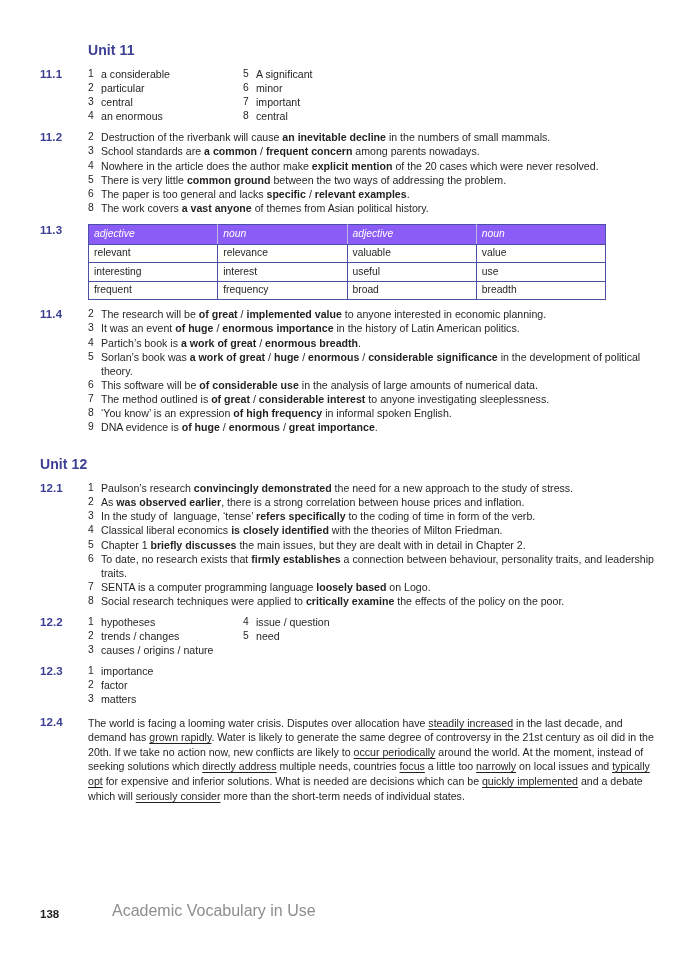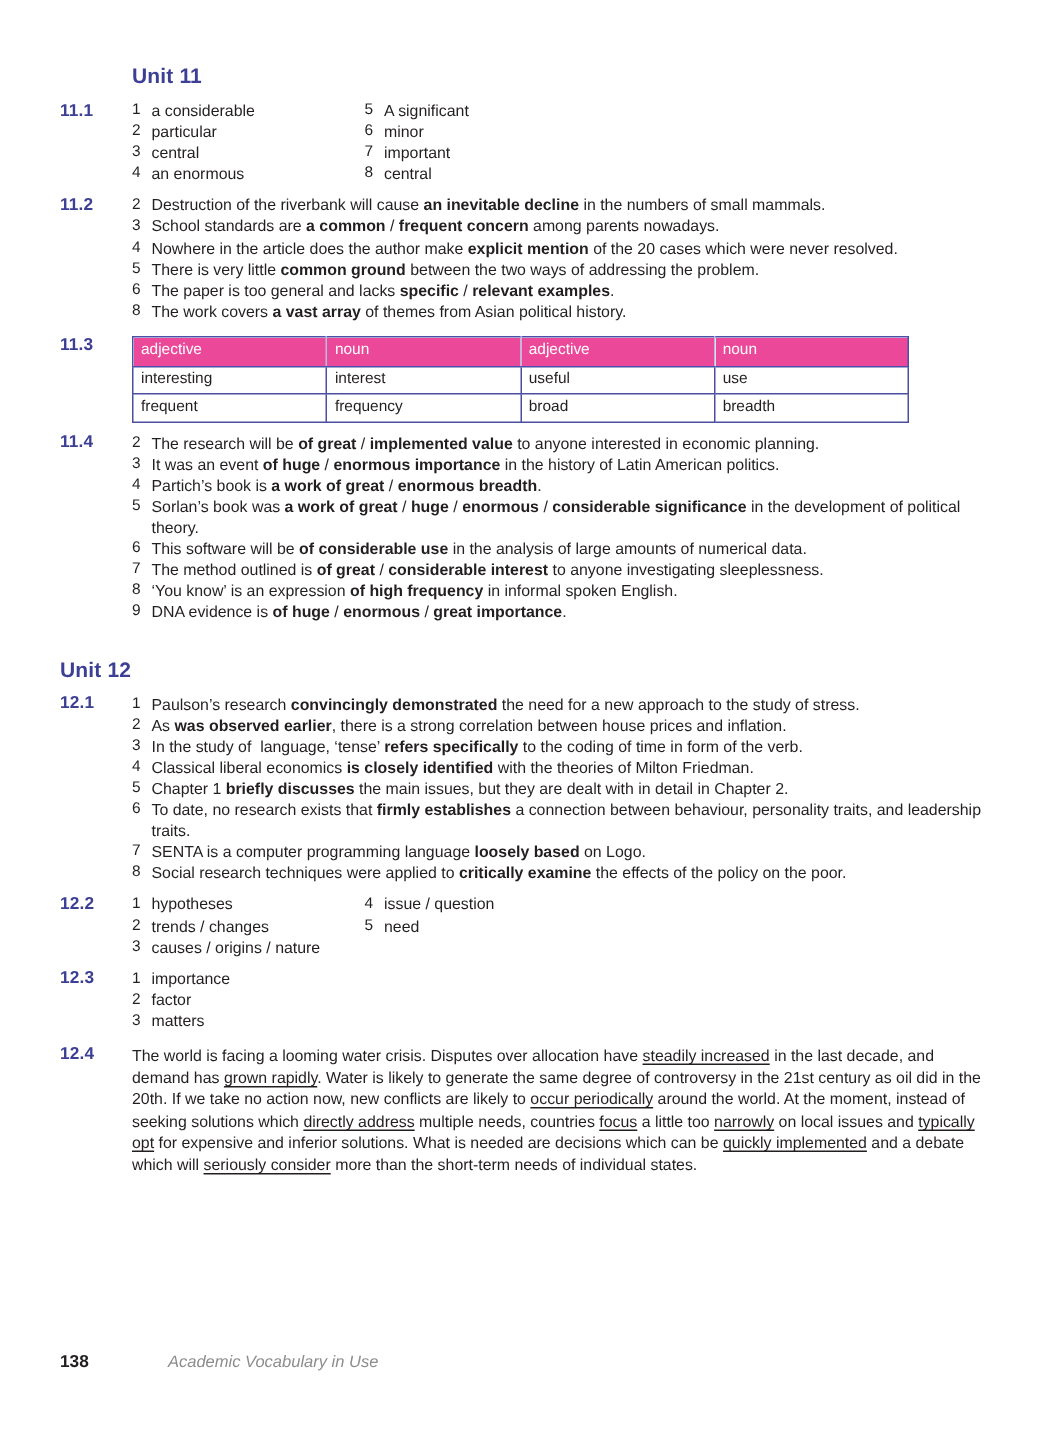--- a/index.html
+++ b/index.html
@@ -120,27 +120,28 @@
     border: 1px solid #4b4fa0;
     padding: 1.5px 5px 2px 5px;
     text-align: left;
     font-weight: normal;
     height: 13px;
     vertical-align: middle;
     overflow: hidden;
     white-space: nowrap;
   }
   table.vocab th {
-    background: #ec4899;
+    background: #8b5cf6;
     color: #ffffff;
     border-color: #4b4fa8;
     border-right-color: #b9bade;
     font-size: 10.3px;
     padding-top: 2px;
     padding-bottom: 2.5px;
+    font-style: italic;
   }
   table.vocab th:last-child { border-right-color: #4b4fa8; }
   table.vocab td { color: #231f20; }
 
   
   .footer {
     position: absolute;
     left: 40px;
     top: 902px;
     width: 620px;
@@ -148,22 +149,21 @@
     align-items: flex-end;
   }
   .folio {
     font-size: 11.5px;
     font-weight: bold;
     color: #231f20;
     width: 72px;
     flex: 0 0 72px;
   }
   .book-title {
-    font-size: 11px;
-    font-style: italic;
+    font-size: 16px;
     color: #8d8d8d;
   }
 
   .sp-unit-top { height: 9px; }
   .sp-block { height: 8px; }
 </style>
 </head>
 <body>
 
 <div class="page">
@@ -234,38 +234,44 @@
           <div class="item">
             <span class="item-num">5</span>
             <span class="item-text">There is very little <b>common ground</b> between the two ways of addressing the problem.</span>
           </div>
           <div class="item">
             <span class="item-num">6</span>
             <span class="item-text">The paper is too general and lacks <b>specific</b> / <b>relevant examples</b>.</span>
           </div>
           <div class="item">
             <span class="item-num">8</span>
-            <span class="item-text">The work covers <b>a vast array</b> of themes from Asian political history.</span>
+            <span class="item-text">The work covers <b>a vast anyone</b> of themes from Asian political history.</span>
           </div>
         </div>
       </div>
       <div style="height: 9px;"></div>
       <div class="ex">
         <div class="ex-num">11.3</div>
         <div class="ex-body">
           <table class="vocab">
             <thead>
               <tr>
                 <th>adjective</th>
                 <th>noun</th>
                 <th>adjective</th>
                 <th>noun</th>
               </tr>
             </thead>
             <tbody>
+              <tr>
+                <td>relevant</td>
+                <td>relevance</td>
+                <td>valuable</td>
+                <td>value</td>
+              </tr>
               <tr>
                 <td>interesting</td>
                 <td>interest</td>
                 <td>useful</td>
                 <td>use</td>
               </tr>
               <tr>
                 <td>frequent</td>
                 <td>frequency</td>
                 <td>broad</td>

